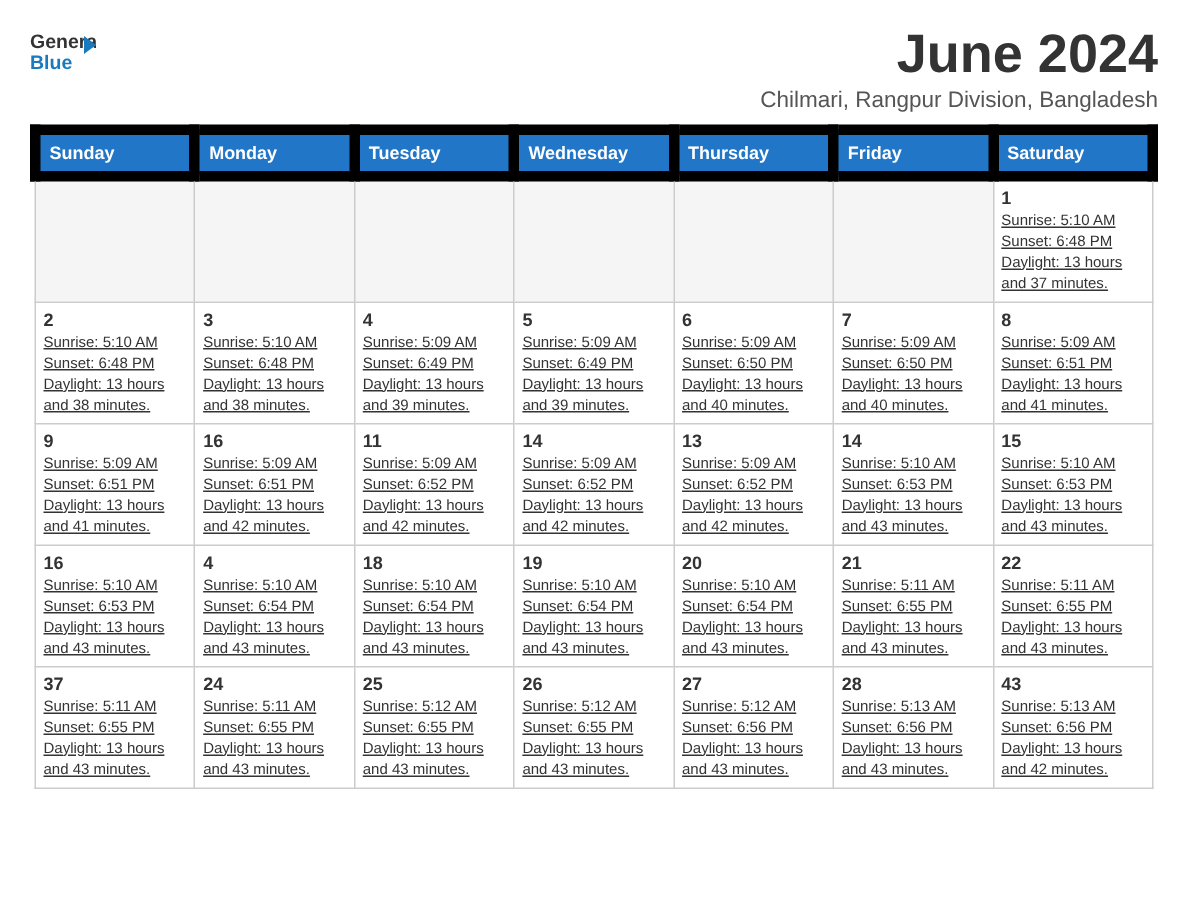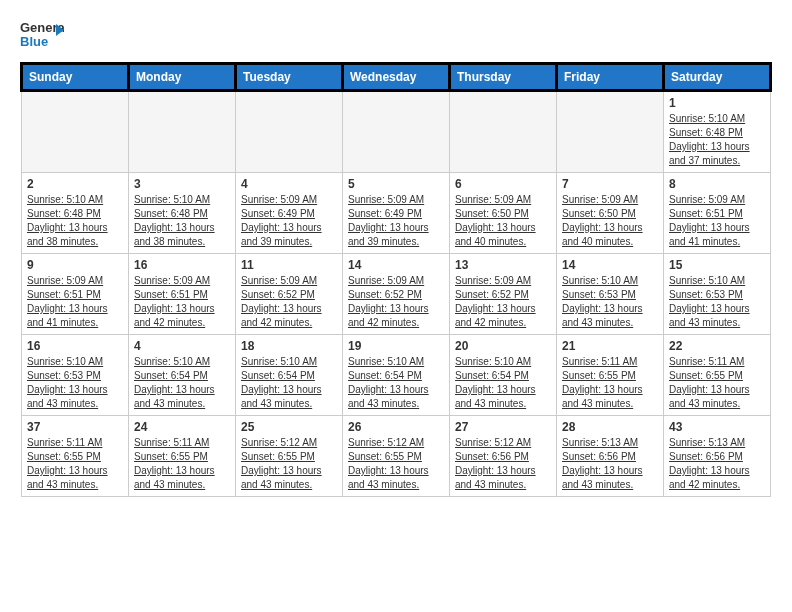--- a/index.html
+++ b/index.html
@@ -39,21 +39,21 @@
       width: 100%;
       border-collapse: collapse;
       font-size: 11px;
     }
     .calendar-table thead th {
       background-color: #2176c7;
       color: #fff;
       font-weight: bold;
       font-size: 12px;
       padding: 5px 6px;
-      border: 3px solid #000000;
+      border: 7px solid #000000;
       text-align: left;
     }
     .calendar-table tbody td {
       border: 1px solid #ccc;
       vertical-align: top;
       padding: 4px 5px;
       min-width: 100px;
       height: 72px;
       background: #fff;
     }
@@ -86,20 +86,24 @@
       <div style="position:relative;width:44px;height:38px;">
         
         <svg width="44" height="38" viewBox="0 0 44 38">
           <text x="0" y="16" font-size="13" font-weight="bold" fill="#333" font-family="Arial">General</text>
           <text x="0" y="30" font-size="13" font-weight="bold" fill="#1a7abf" font-family="Arial">Blue</text>
           <polygon points="36,8 44,14 36,20" fill="#1a7abf"></polygon>
         </svg>
       </div>
     </div>
   </div>
+  <div class="title-area">
+    <div class="main-title">June 2024</div>
+    <div class="subtitle">Chilmari, Rangpur Division, Bangladesh</div>
+  </div>
 </div>
 
 <table class="calendar-table">
   <thead>
     <tr>
     <th>Sunday</th>
         <th>Monday</th>
         <th>Tuesday</th>
         <th>Wednesday</th>
         <th>Thursday</th>

